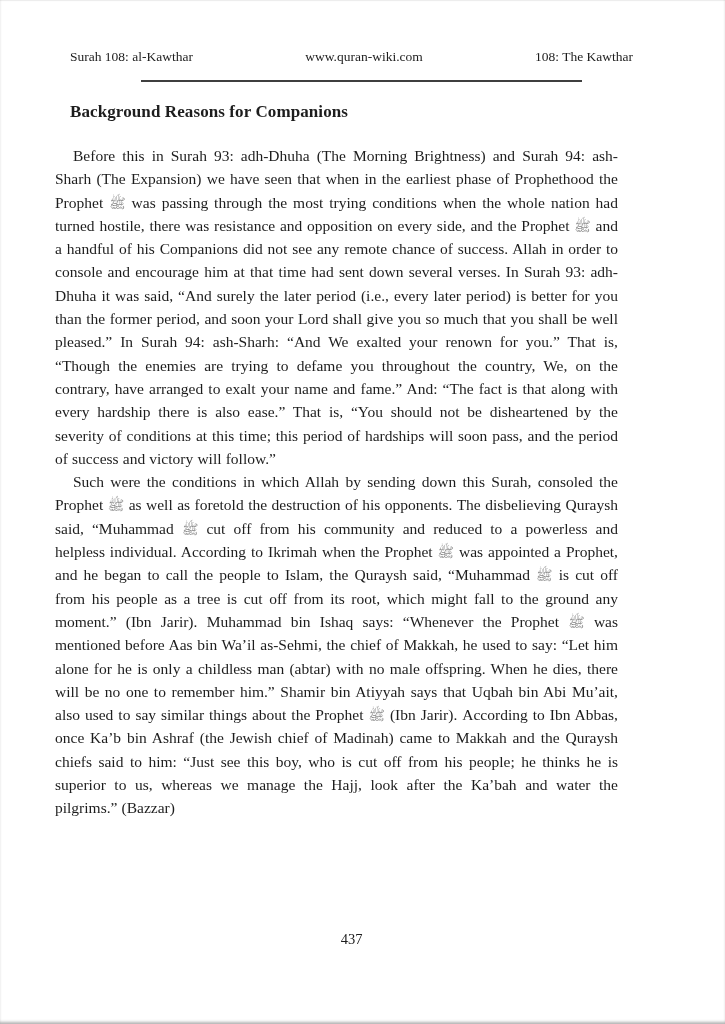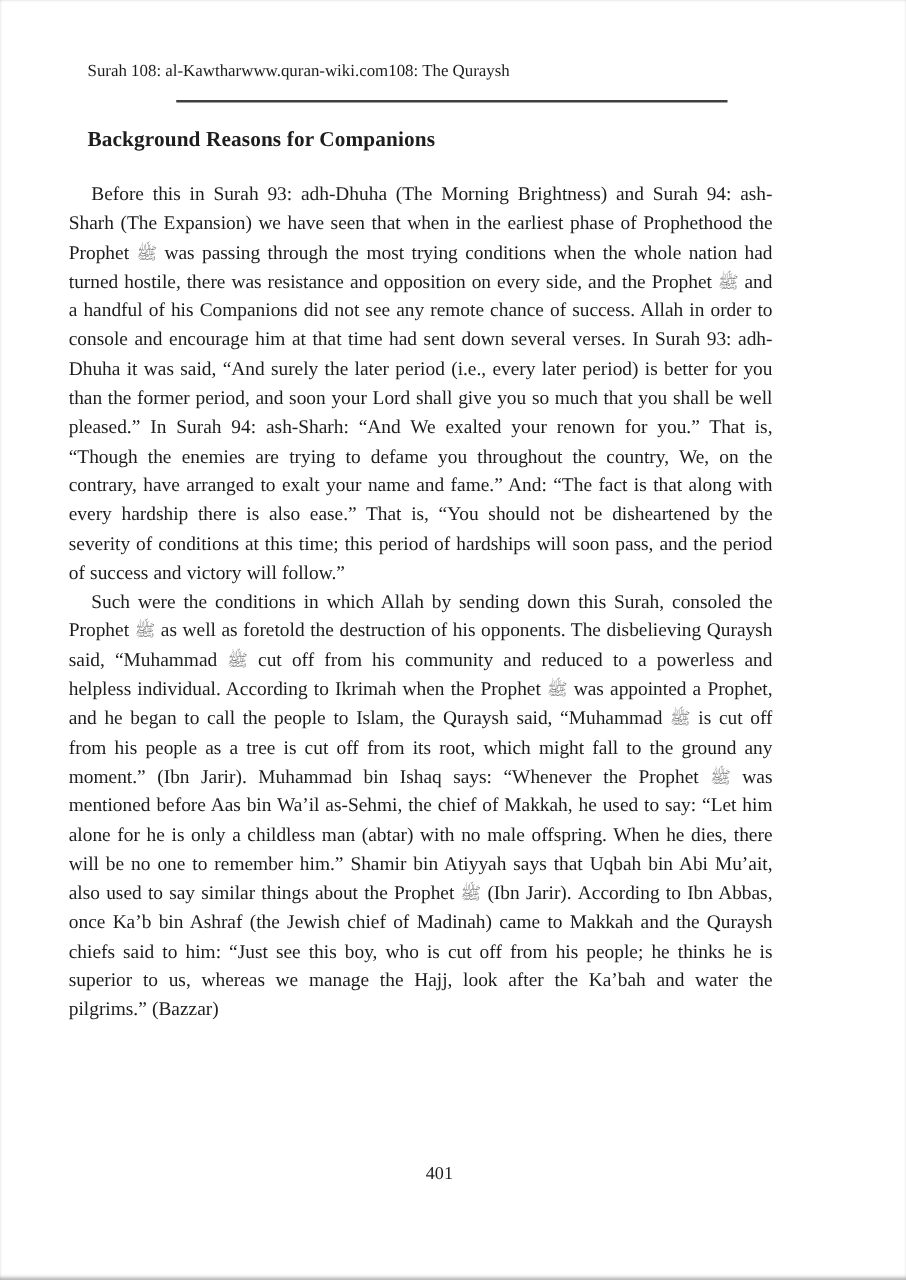--- a/index.html
+++ b/index.html
@@ -21,20 +21,21 @@
     overflow: hidden;
     box-shadow: inset 0 -3px 3px -1px rgba(0,0,0,0.30), inset 0 1px 1px rgba(0,0,0,0.08);
   }
 
   .header {
     position: absolute;
     top: 50px;
     left: 70px;
     right: 92px;
     display: flex;
+    justify-content: space-between;
     align-items: baseline;
     font-size: 13.5px;
     line-height: 1.1;
     white-space: nowrap;
   }
 
   .rule {
     position: absolute;
     top: 80px;
     left: 141px;
@@ -89,27 +90,27 @@
   }
 </style>
 </head>
 <body>
 
 <div class="page">
 
   <div class="header">
     <span>Surah 108: al-Kawthar</span>
     <span>www.quran-wiki.com</span>
-    <span>108: The Quraysh</span>
+    <span>108: The Kawthar</span>
   </div>
 
   <div class="rule"></div>
 
   <h1 class="heading">Background Reasons for Companions</h1>
 
   <div class="body">
     <p class="para rich">Before this in Surah 93: adh-Dhuha (The Morning Brightness) and Surah 94: ash-Sharh (The Expansion) we have seen that when in the earliest phase of Prophethood the Prophet <span class="pbuh">ﷺ</span> was passing through the most trying conditions when the whole nation had turned hostile, there was resistance and opposition on every side, and the Prophet <span class="pbuh">ﷺ</span> and a handful of his Companions did not see any remote chance of success. Allah in order to console and encourage him at that time had sent down several verses. In Surah 93: adh-Dhuha it was said, “And surely the later period (i.e., every later period) is better for you than the former period, and soon your Lord shall give you so much that you shall be well pleased.” In Surah 94: ash-Sharh: “And We exalted your renown for you.” That is, “Though the enemies are trying to defame you throughout the country, We, on the contrary, have arranged to exalt your name and fame.” And: “The fact is that along with every hardship there is also ease.” That is, “You should not be disheartened by the severity of conditions at this time; this period of hardships will soon pass, and the period of success and victory will follow.”</p>
     <p class="para rich">Such were the conditions in which Allah by sending down this Surah, consoled the Prophet <span class="pbuh">ﷺ</span> as well as foretold the destruction of his opponents. The disbelieving Quraysh said, “Muhammad <span class="pbuh">ﷺ</span> cut off from his community and reduced to a powerless and helpless individual. According to Ikrimah when the Prophet <span class="pbuh">ﷺ</span> was appointed a Prophet, and he began to call the people to Islam, the Quraysh said, “Muhammad <span class="pbuh">ﷺ</span> is cut off from his people as a tree is cut off from its root, which might fall to the ground any moment.” (Ibn Jarir). Muhammad bin Ishaq says: “Whenever the Prophet <span class="pbuh">ﷺ</span> was mentioned before Aas bin Wa’il as-Sehmi, the chief of Makkah, he used to say: “Let him alone for he is only a childless man (abtar) with no male offspring. When he dies, there will be no one to remember him.” Shamir bin Atiyyah says that Uqbah bin Abi Mu’ait, also used to say similar things about the Prophet <span class="pbuh">ﷺ</span> (Ibn Jarir). According to Ibn Abbas, once Ka’b bin Ashraf (the Jewish chief of Madinah) came to Makkah and the Quraysh chiefs said to him: “Just see this boy, who is cut off from his people; he thinks he is superior to us, whereas we manage the Hajj, look after the Ka’bah and water the pilgrims.” (Bazzar)</p>
   </div>
 
-  <div class="pagenum">401</div>
+  <div class="pagenum">437</div>
 
 </div>
 
 </body></html>

